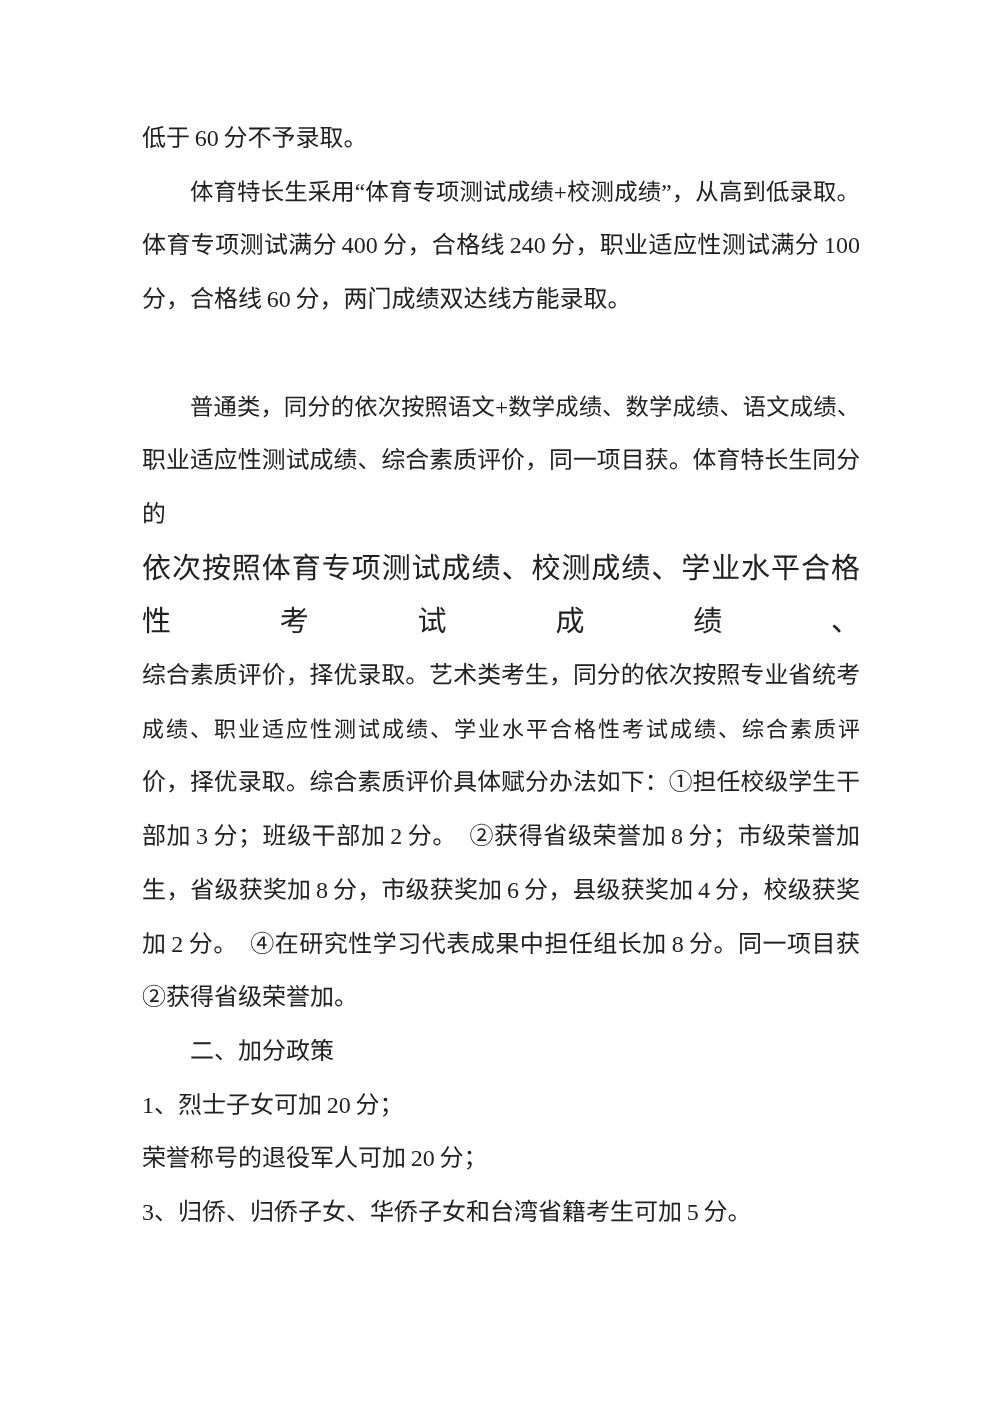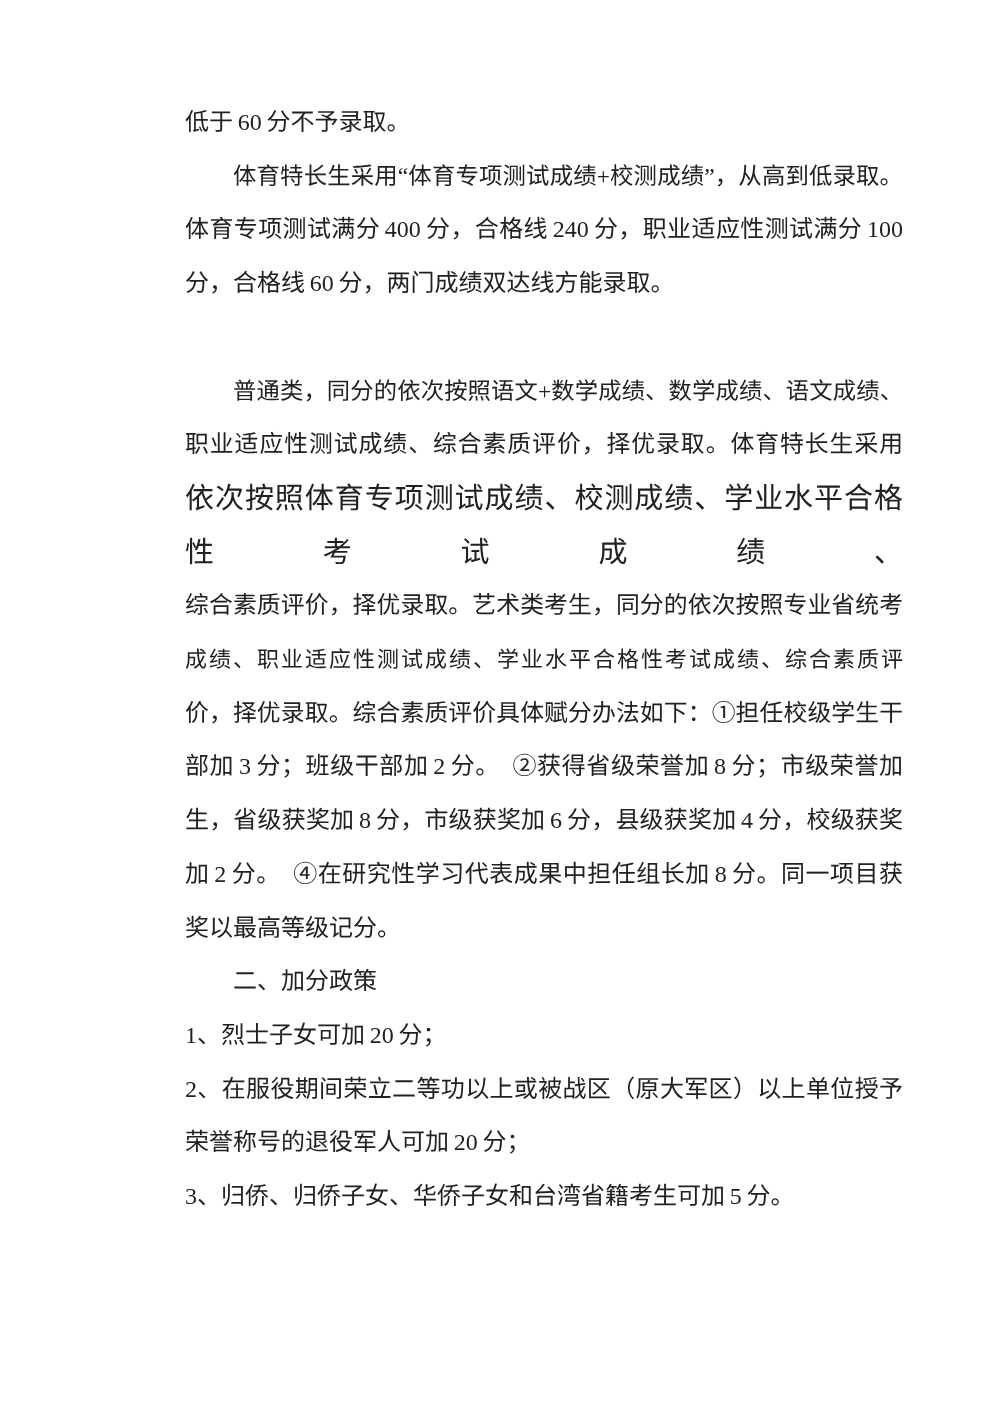--- a/index.html
+++ b/index.html
@@ -10,23 +10,22 @@
   .page {
     position: relative;
     width: 993px;
     height: 1411px;
     background: #ffffff;
     overflow: hidden;
   }
   .content {
     position: absolute;
     left: 142px;
-    top: 96px;
+    top: 112px;
     width: 718px;
-    margin-left: 43px;
   }
   .line {
     font-family: "Liberation Serif", "DejaVu Serif", serif;
     font-size: 24px;
     line-height: 53.7px;
     min-height: 53.7px;
     color: #212121;
     text-align: left;
     white-space: normal;
   }
@@ -45,29 +44,28 @@
 <body>
 
 <div class="page">
   <div class="content">
       <div class="line">低于 60 分不予录取。</div>
       <div class="line indent justify" style="font-size: 23.4px;">体育特长生采用“体育专项测试成绩+校测成绩”，从高到低录取。</div>
       <div class="line justify">体育专项测试满分 400 分，合格线 240 分，职业适应性测试满分 100</div>
       <div class="line">分，合格线 60 分，两门成绩双达线方能录取。</div>
       <div class="line blank"></div>
       <div class="line indent justify" style="font-size: 23.3px;">普通类，同分的依次按照语文+数学成绩、数学成绩、语文成绩、</div>
-      <div class="line justify" style="font-size: 23.8px;">职业适应性测试成绩、综合素质评价，择优录取。体育特长生采用</div>
+      <div class="line justify" style="font-size: 23.8px;">职业适应性测试成绩、综合素质评价，同一项目获。体育特长生同分的</div>
       <div class="line justify" style="font-size: 29px;">依次按照体育专项测试成绩、校测成绩、学业水平合格性考试成绩、</div>
       <div class="line justify" style="font-size: 23.8px;">综合素质评价，择优录取。艺术类考生，同分的依次按照专业省统考</div>
       <div class="line justify" style="font-size: 22px;">成绩、职业适应性测试成绩、学业水平合格性考试成绩、综合素质评</div>
       <div class="line justify" style="font-size: 23.8px;">价，择优录取。综合素质评价具体赋分办法如下：①担任校级学生干</div>
       <div class="line justify">部加 3 分；班级干部加 2 分。　②获得省级荣誉加 8 分；市级荣誉加</div>
       <div class="line justify">生，省级获奖加 8 分，市级获奖加 6 分，县级获奖加 4 分，校级获奖</div>
       <div class="line justify">加 2 分。　④在研究性学习代表成果中担任组长加 8 分。同一项目获</div>
-      <div class="line">奖以最高等级记分。</div>
+      <div class="line">②获得省级荣誉加。</div>
       <div class="line indent">二、加分政策</div>
       <div class="line">1、烈士子女可加 20 分；</div>
-      <div class="line justify">2、在服役期间荣立二等功以上或被战区（原大军区）以上单位授予</div>
       <div class="line">荣誉称号的退役军人可加 20 分；</div>
       <div class="line">3、归侨、归侨子女、华侨子女和台湾省籍考生可加 5 分。</div>
     </div>
 
 </div>
 
 </body></html>

